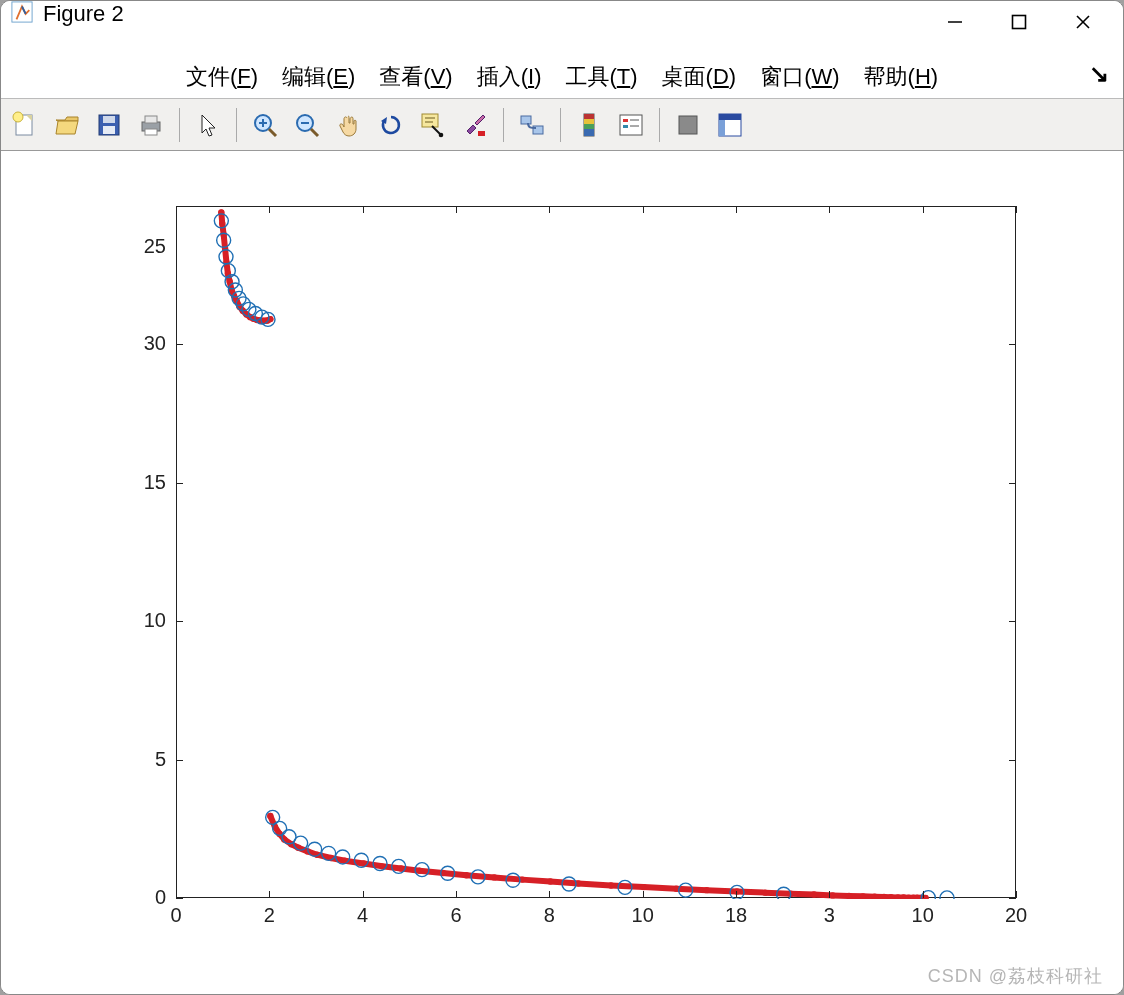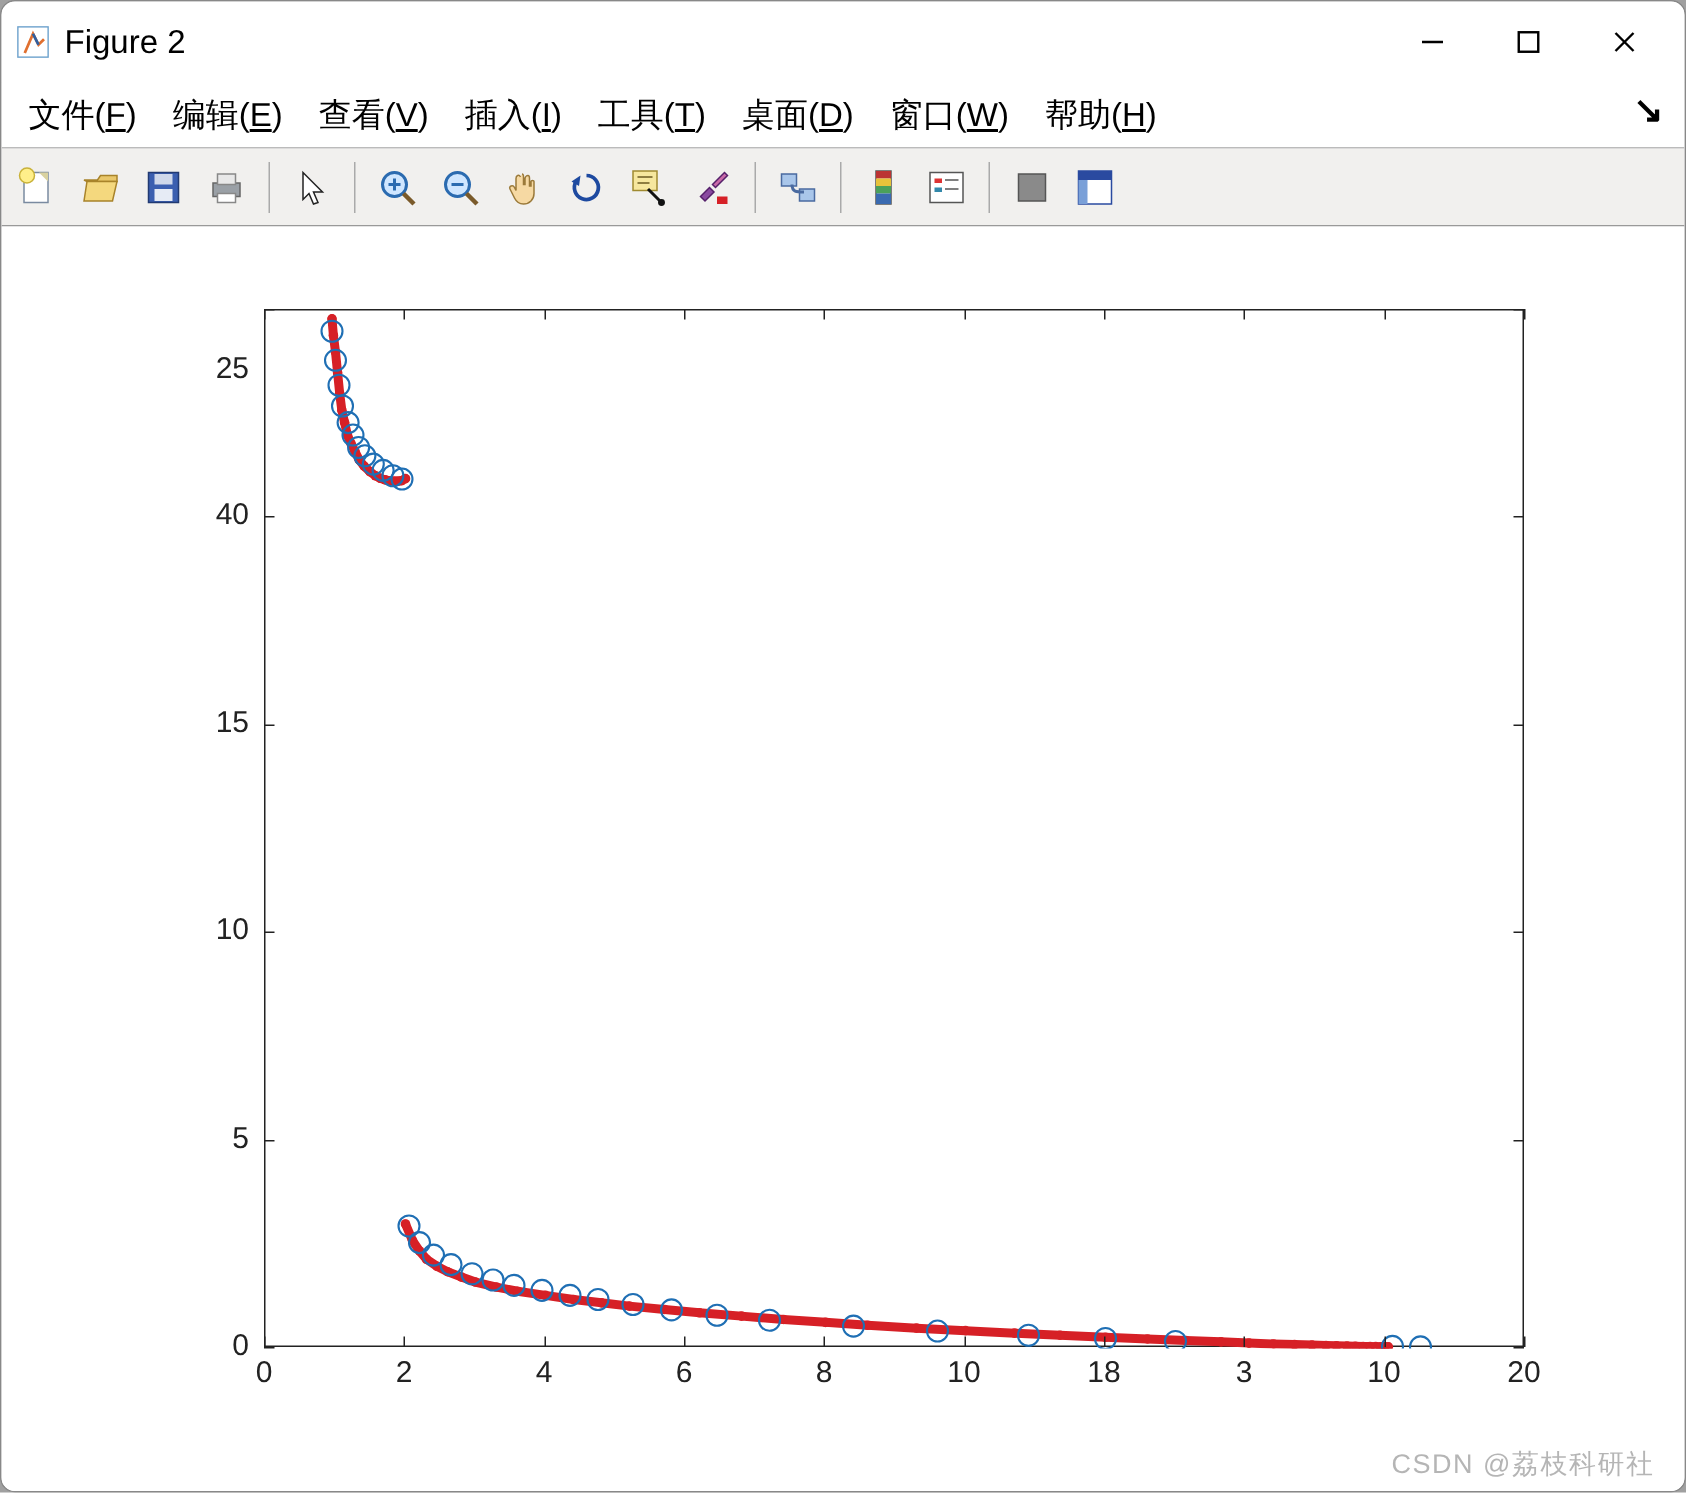--- a/index.html
+++ b/index.html
@@ -19,21 +19,21 @@
     border: 1px solid #888;
     border-radius: 10px;
     overflow: hidden;
     position: relative;
     display: flex;
     flex-direction: column;
   }
   .titlebar {
     height: 54px;
     display: flex;
-    align-items: center;
+    align-items: flex-start;
     padding: 0 8px 0 10px;
     background: #fff;
   }
   .titlebar .app-icon {
     width: 22px; height: 22px; margin-right: 10px;
   }
   .titlebar .title { flex: 0 0 auto; font-size: 22px; color: #000; }
   .titlebar .spacer { flex: 1 1 auto; }
   .win-btn {
     width: 64px; height: 42px;
@@ -43,20 +43,21 @@
   .win-btn svg { width: 18px; height: 18px; }
   .menubar {
     height: 44px;
     display: flex;
     align-items: center;
     padding: 0 6px;
     border-bottom: 1px solid #bbb;
     background: #fff;
     gap: 0;
     position: relative;
+    justify-content: center;
   }
   .menu-item {
     padding: 4px 12px;
     font-size: 22px;
     color: #000;
     white-space: nowrap;
   }
   .menu-item .mn { text-decoration: underline; }
   .dock-arrow {
     position: absolute; right: 14px; top: 50%; transform: translateY(-60%);
@@ -378,21 +379,21 @@
     </div>
     <div id="ytick-container">
         <div class="tick-label-y" style="left: 115px; top: 735px;">0</div>
         <div class="tick-mark" style="left: 175px; top: 747px; width: 7px; height: 1px;"></div>
         <div class="tick-label-y" style="left: 115px; top: 596.6px;">5</div>
         <div class="tick-mark" style="left: 175px; top: 608.6px; width: 7px; height: 1px;"></div>
         <div class="tick-label-y" style="left: 115px; top: 458.2px;">10</div>
         <div class="tick-mark" style="left: 175px; top: 470.2px; width: 7px; height: 1px;"></div>
         <div class="tick-label-y" style="left: 115px; top: 319.8px; text-align: right;">15</div>
         <div class="tick-mark" style="left: 175px; top: 331.8px; width: 7px; height: 1px;"></div>
-        <div class="tick-label-y" style="left: 115px; top: 181.4px;">40</div>
+        <div class="tick-label-y" style="left: 115px; top: 181.4px;">30</div>
         <div class="tick-mark" style="left: 175px; top: 193.4px; width: 7px; height: 1px;"></div>
         <div class="tick-label-y" style="left: 115px; top: 43px; margin-top: 41px;">25</div>
         <div class="tick-mark" style="left: 175px; top: 55px; width: 7px; height: 1px;"></div>
         <div class="tick-mark" style="left: 1008px; top: 747px; width: 7px; height: 1px;"></div>
         <div class="tick-mark" style="left: 1008px; top: 608.6px; width: 7px; height: 1px;"></div>
         <div class="tick-mark" style="left: 1008px; top: 470.2px; width: 7px; height: 1px;"></div>
         <div class="tick-mark" style="left: 1008px; top: 331.8px; width: 7px; height: 1px;"></div>
         <div class="tick-mark" style="left: 1008px; top: 193.4px; width: 7px; height: 1px;"></div>
         <div class="tick-mark" style="left: 1008px; top: 55px; width: 7px; height: 1px;"></div>
       </div>

